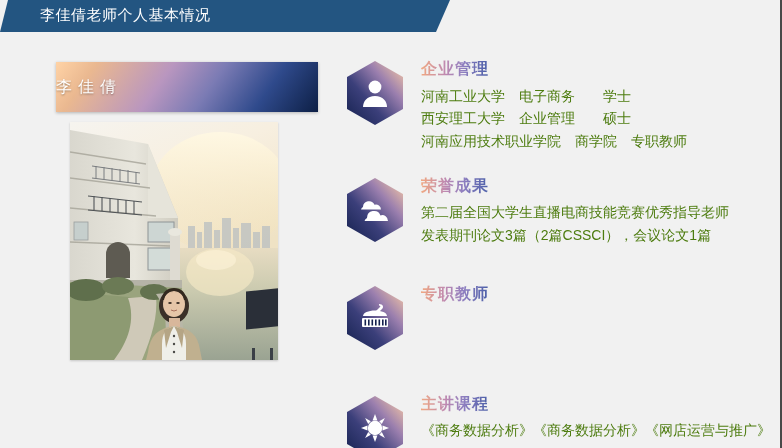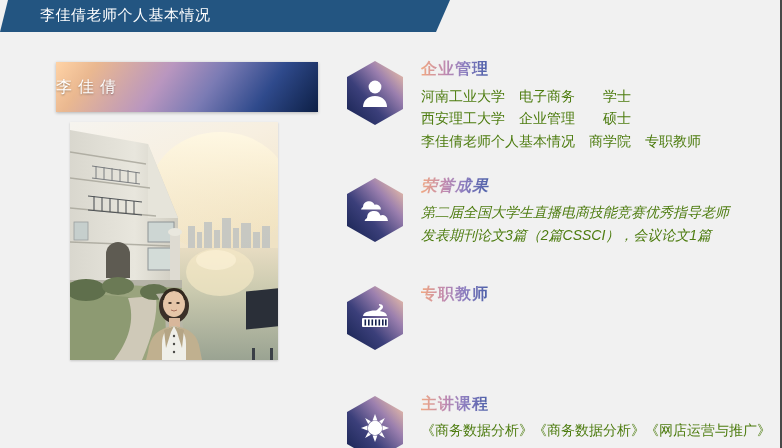--- a/index.html
+++ b/index.html
@@ -59,21 +59,21 @@
     -webkit-background-clip:text;background-clip:text;
     -webkit-text-fill-color:transparent;color:#7b6fb0;
     display:inline-block;letter-spacing:1px;
   }
   .sec-line{
     font-size:14px;color:#4d7c0f;line-height:1.62;white-space:pre;
   }
 
   
   #sec-0{margin-bottom:20px;}
-  #sec-1{margin-bottom:16px;font-style:italic;}
+  #sec-1{margin-bottom:16px;}
   #sec-2{margin-bottom:18px;}
 </style>
 </head>
 <body>
 
 <div class="page">
 
   <div class="header-wrap">
     <div class="header-bar"></div>
     <div class="header-title">李佳倩老师个人基本情况</div>
@@ -225,21 +225,21 @@
           <g fill="#ffffff">
             <circle cx="30" cy="27" r="6.4"></circle>
             <path d="M30,36 c-8,0 -12,5.5 -12,11 h24 c0,-5.5 -4,-11 -12,-11 Z"></path>
           </g>
         </svg>
       </div>
       <div class="sec-body">
         <div class="sec-title">企业管理</div>
         <div class="sec-line">河南工业大学　电子商务　　学士</div>
         <div class="sec-line">西安理工大学　企业管理　　硕士</div>
-        <div class="sec-line">李佳倩老师个人基本情况　商学院　专职教师</div>
+        <div class="sec-line">河南应用技术职业学院　商学院　专职教师</div>
       </div>
     </div>
 
     <div class="section" id="sec-1">
       <div class="hexwrap">
         <svg width="60" height="66" viewBox="0 0 60 66">
           <defs>
             <linearGradient id="hg1" x1="0" y1="1" x2="1" y2="0">
               <stop offset="0%" stop-color="#13204d"></stop>
               <stop offset="38%" stop-color="#3b3f7a"></stop>

